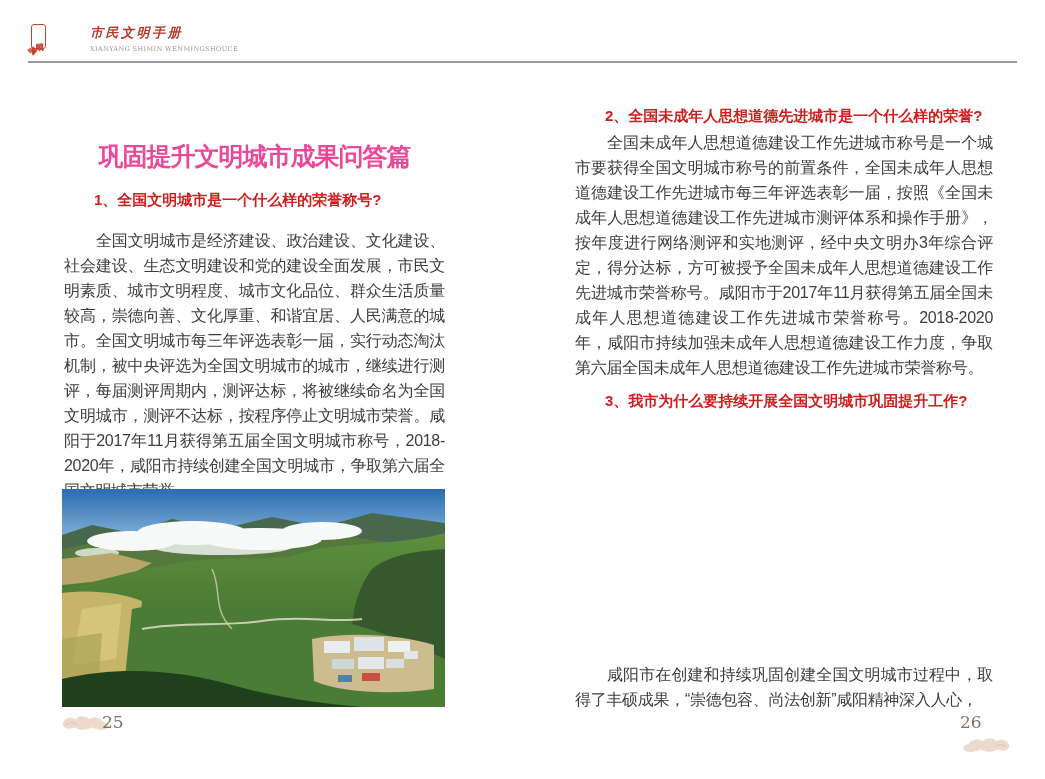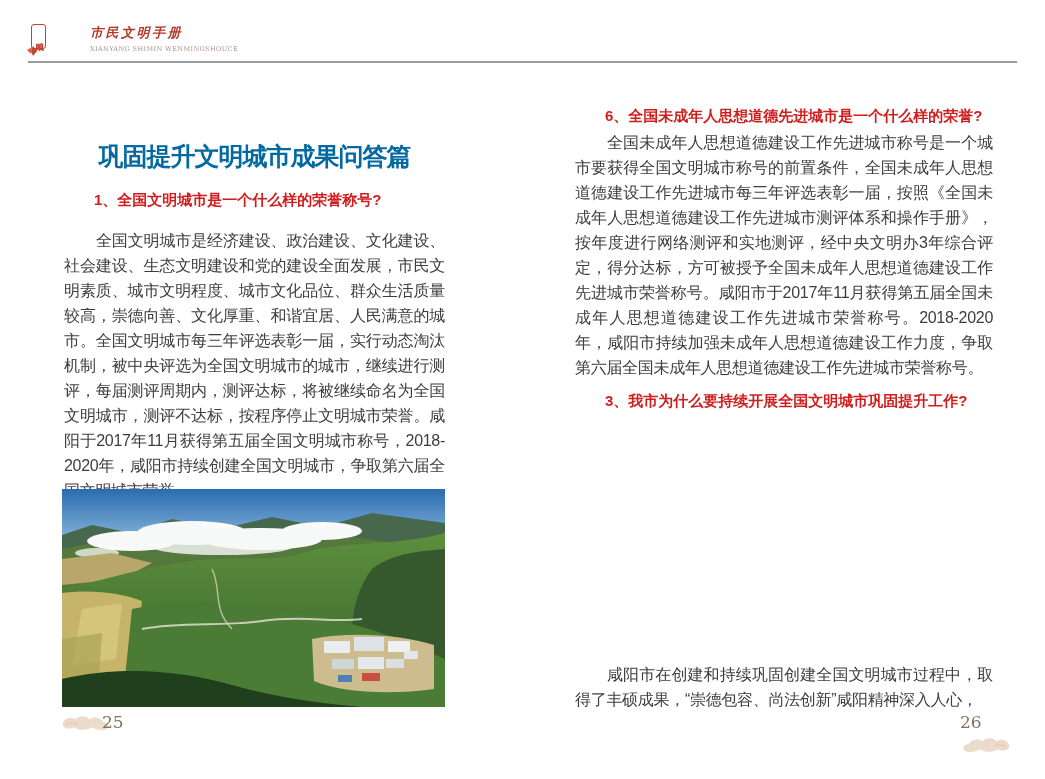--- a/index.html
+++ b/index.html
@@ -28,21 +28,21 @@
   }
   .slogan{
     position:absolute;top:36px;right:33px;color:#ed7f2f;font-size:14px;font-weight:bold;
     font-style:italic;letter-spacing:0.5px;font-family:"DejaVu Serif",serif;white-space:nowrap;
   }
   .header-rule{position:absolute;left:28px;top:61px;width:989px;height:2px;background:#9b9b9b;}
 
   
   .section-title{
     position:absolute;left:64px;top:140px;width:381px;text-align:center;
-    font-size:25px;font-weight:bold;color:#0369a1;letter-spacing:-1px;white-space:nowrap;
+    font-size:25px;font-weight:bold;color:#ec4899;letter-spacing:-1px;white-space:nowrap;
   }
   .q-head{
     font-size:15px;line-height:25px;font-weight:bold;color:#d01e1e;
     text-indent:2em;text-align:justify;
   }
   .body-text{
     font-size:16px;line-height:25px;color:#3d3d3d;
     text-align:justify;text-indent:2em;letter-spacing:-0.3px;
   }
   .pos{position:absolute;}
@@ -140,21 +140,21 @@
   </div>
 
   <div class="footer-l">
     <svg class="flourish" viewBox="0 0 60 22">
       <path d="M3,14 C4,7 12,4 18,8 C21,3 30,3 34,8 C39,4 47,6 50,11 C56,12 58,16 54,19 C48,22 40,19 36,17 C30,21 22,21 17,17 C11,20 4,19 3,14 Z" fill="#ecdacb"></path>
       <path d="M6,15 C10,11 16,11 20,14" stroke="#e0c5b0" stroke-width="1.2" fill="none"></path>
     </svg>
     <span class="page-num">25</span>
   </div>
 
-  <div class="pos col-r q-head" style="top:103px;">6、全国未成年人思想道德先进城市是一个什么样的荣誉?</div>
+  <div class="pos col-r q-head" style="top:103px;">2、全国未成年人思想道德先进城市是一个什么样的荣誉?</div>
   <div class="pos col-r body-text" style="top:130px;">全国未成年人思想道德建设工作先进城市称号是一个城市要获得全国文明城市称号的前置条件，全国未成年人思想道德建设工作先进城市每三年评选表彰一届，按照《全国未成年人思想道德建设工作先进城市测评体系和操作手册》，按年度进行网络测评和实地测评，经中央文明办3年综合评定，得分达标，方可被授予全国未成年人思想道德建设工作先进城市荣誉称号。咸阳市于2017年11月获得第五届全国未成年人思想道德建设工作先进城市荣誉称号。2018-2020年，咸阳市持续加强未成年人思想道德建设工作力度，争取第六届全国未成年人思想道德建设工作先进城市荣誉称号。</div>
 
   <div class="pos col-r q-head" style="top:388px;">3、我市为什么要持续开展全国文明城市巩固提升工作?</div>
 
   <div class="pos col-r body-text" style="top:662px;">咸阳市在创建和持续巩固创建全国文明城市过程中，取得了丰硕成果，“崇德包容、尚法创新”咸阳精神深入人心，</div>
 
   <div class="footer-r">
     <span class="page-num">26</span>
     <svg class="flourish flourish-right" viewBox="0 0 60 22">
       <path d="M3,14 C4,7 12,4 18,8 C21,3 30,3 34,8 C39,4 47,6 50,11 C56,12 58,16 54,19 C48,22 40,19 36,17 C30,21 22,21 17,17 C11,20 4,19 3,14 Z" fill="#ecdacb"></path>

